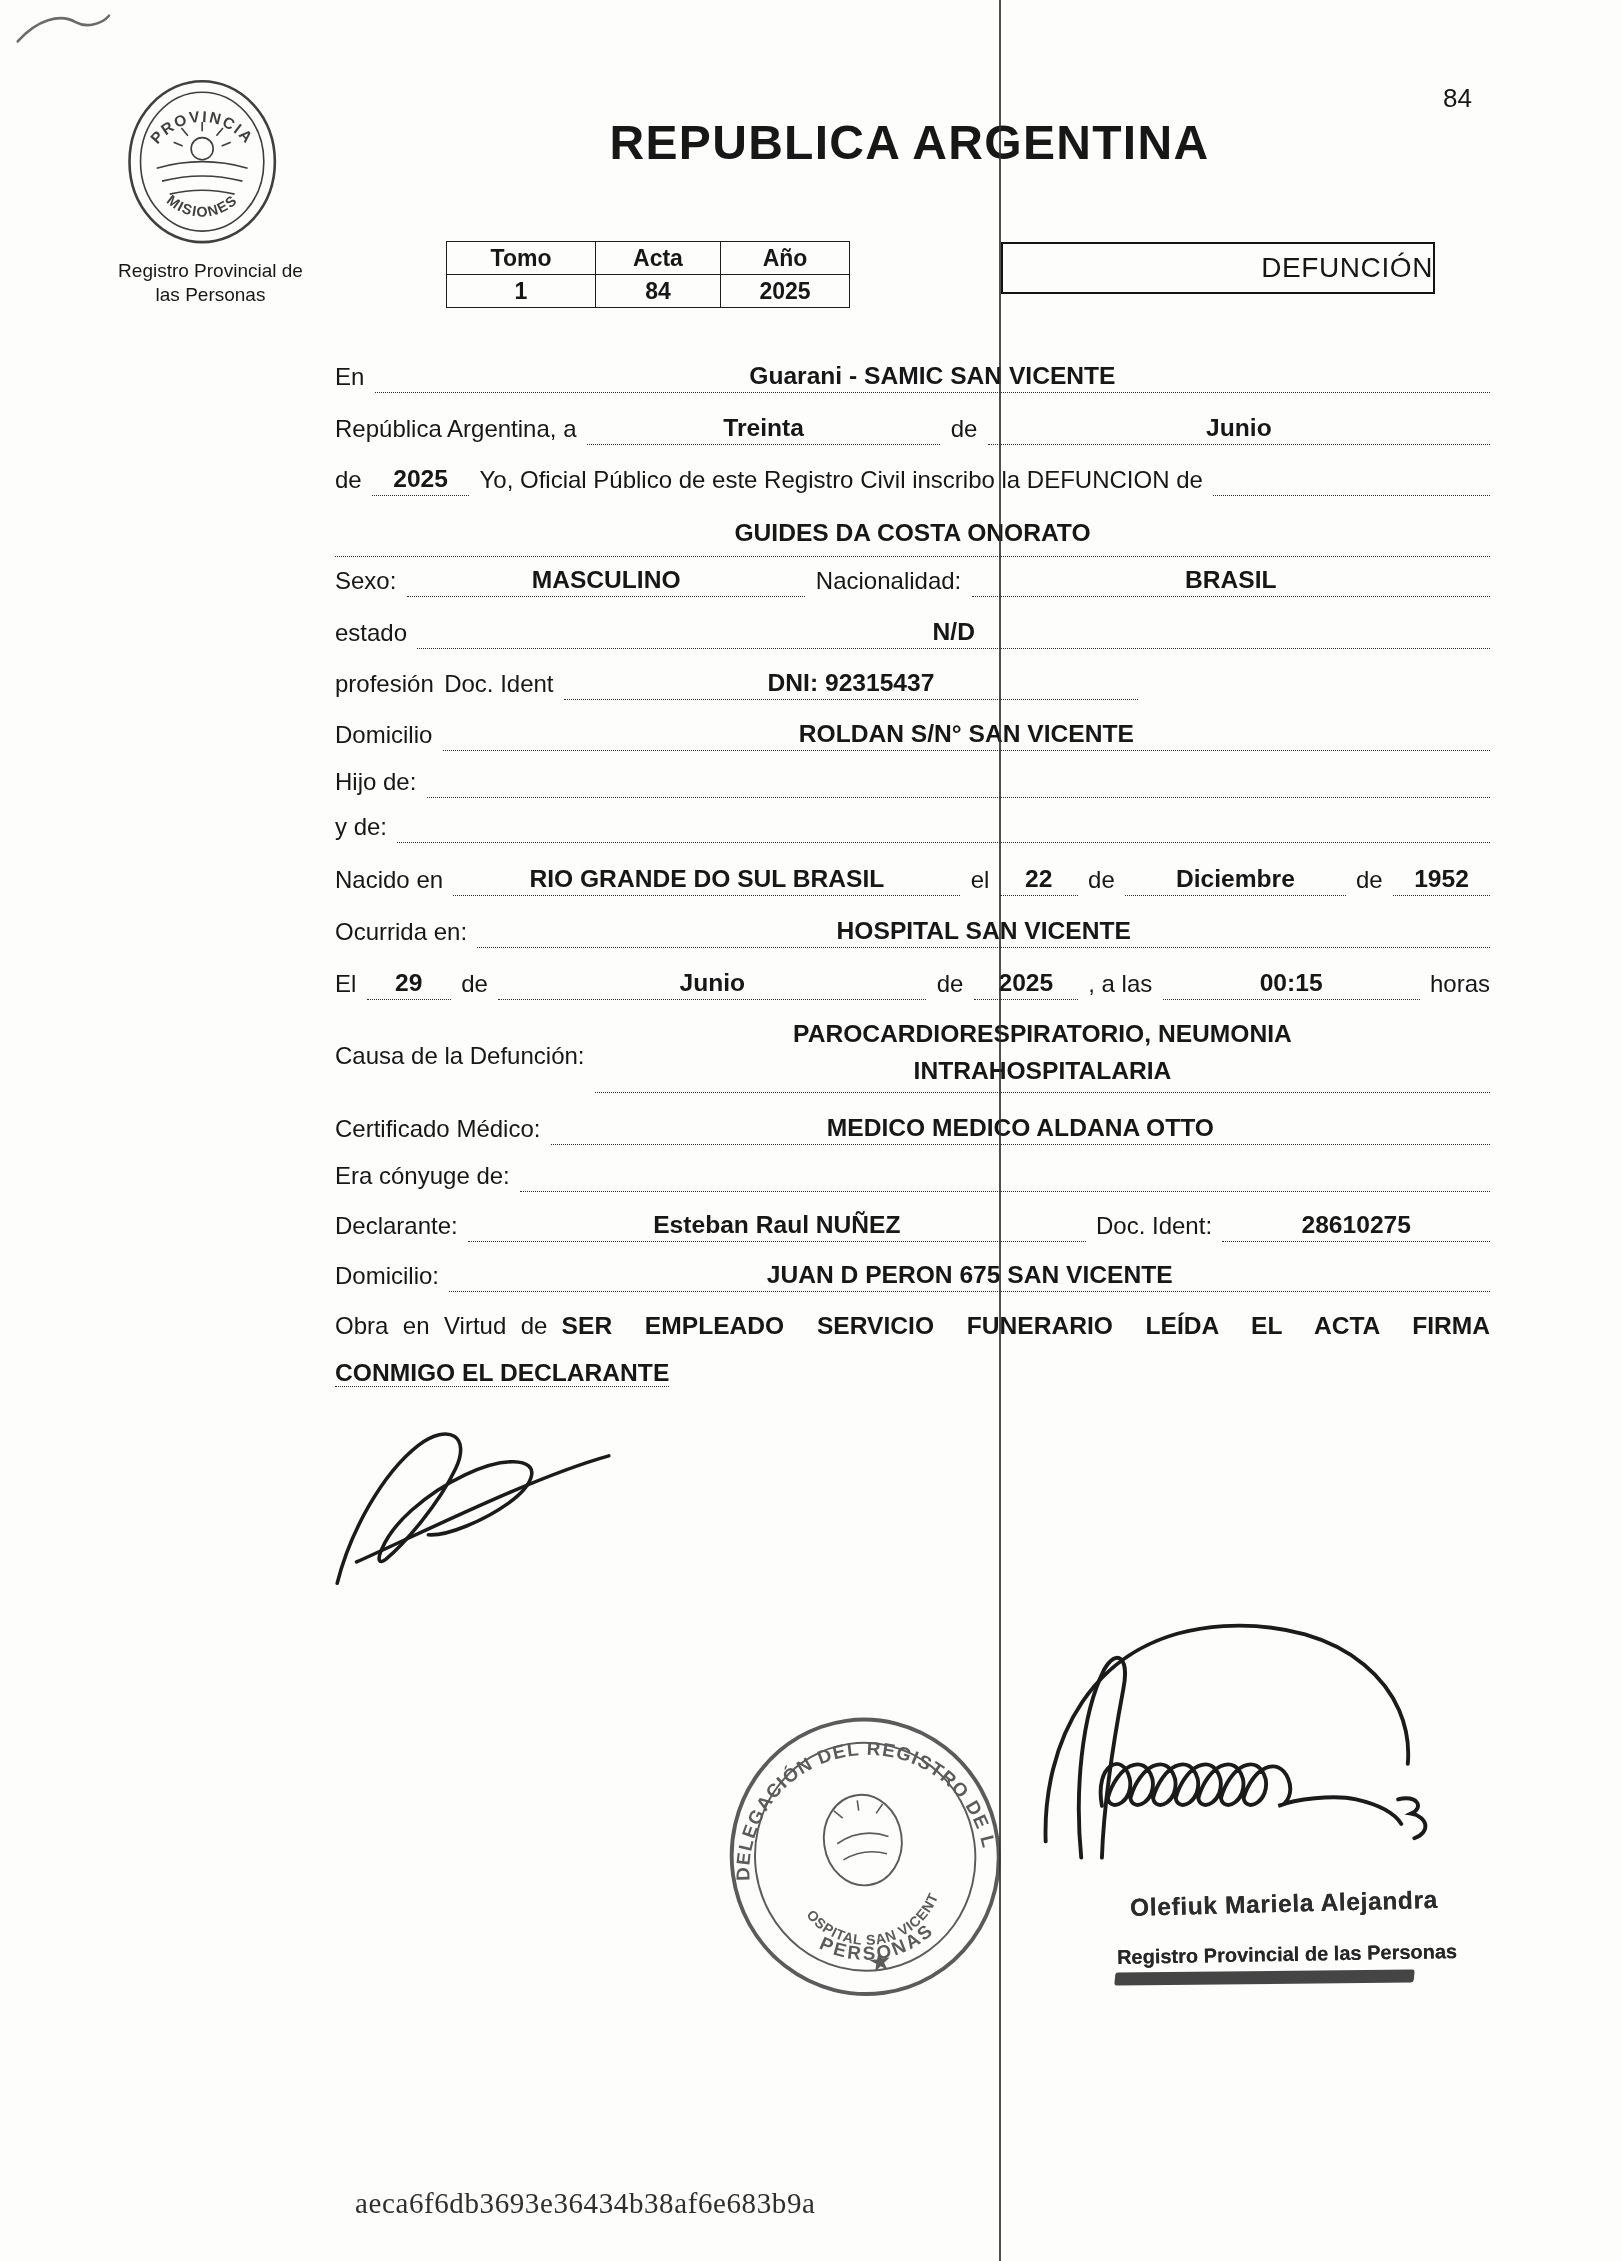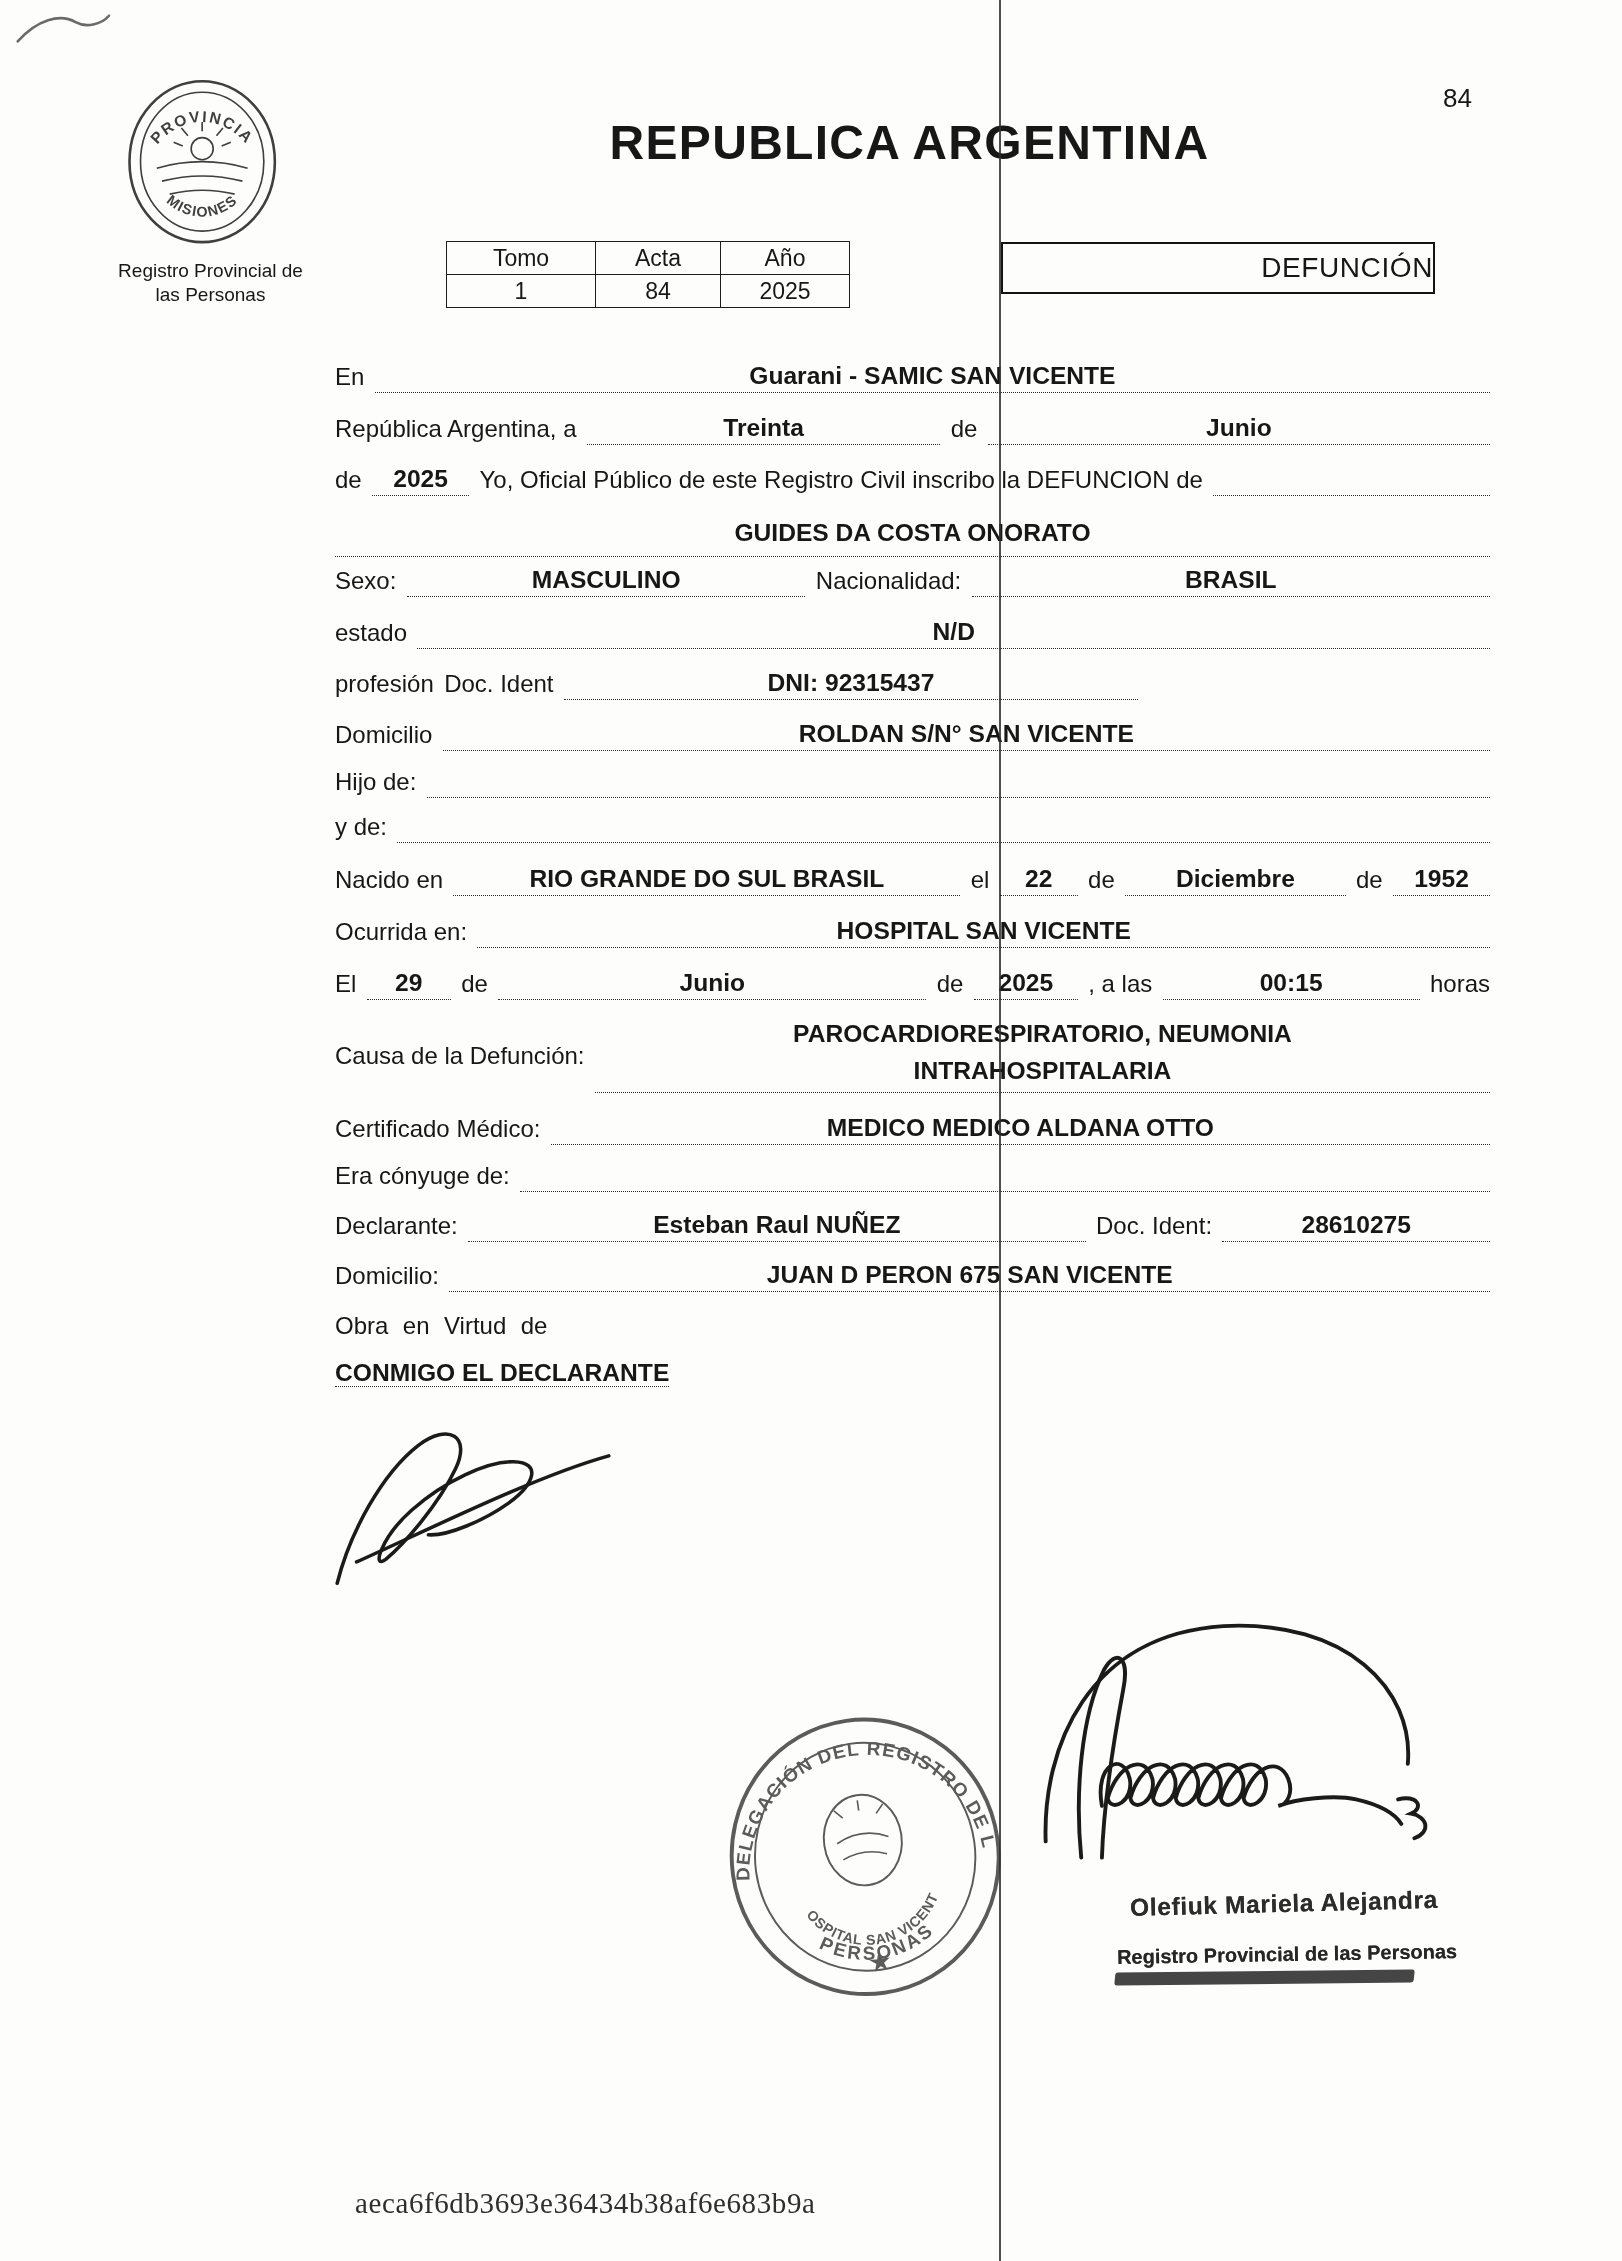--- a/index.html
+++ b/index.html
@@ -9,21 +9,21 @@
     font-family:"Liberation Sans", sans-serif;
     color:#171717;overflow:hidden;
   }
   .fold-line{position:absolute;left:999px;top:0;width:1.9px;height:2261px;background:#2f2f2f;opacity:.85;z-index:6;}
   .page-number{position:absolute;left:1443px;top:83px;font-size:26px;z-index:2;}
   .seal-svg{position:absolute;left:123px;top:76px;width:159px;height:172px;z-index:2;}
   .org{position:absolute;left:97px;top:259px;width:227px;text-align:center;font-size:19px;line-height:1.25;z-index:2;}
   .title{position:absolute;left:414px;top:115px;width:991px;margin:0;text-align:center;
     font-size:48px;font-weight:bold;letter-spacing:1.3px;z-index:2;}
   .acta-table{position:absolute;left:446px;top:241px;border-collapse:collapse;z-index:2;}
-  .acta-table th,.acta-table td{border:1.9px solid #1d1d1d;font-weight:400;font-size:23px;text-align:center;padding:0;height:32px;}
+  .acta-table th,.acta-table td{border:1.9px solid #1d1d1d;font-weight:700;font-size:23px;text-align:center;padding:0;height:32px;}
   .acta-table .c0{width:148px;} .acta-table .c1{width:124px;} .acta-table .c2{width:128px;}
   .doc-type-box{position:absolute;left:1001px;top:242px;width:430px;height:48px;border:2.6px solid #141414;
     display:flex;align-items:center;justify-content:flex-end;font-size:28px;letter-spacing:0.6px;z-index:7;background:#fdfdfc;}
   .row{position:absolute;left:335px;width:1155px;height:36px;display:flex;align-items:flex-end;gap:10.4px;font-size:24px;z-index:3;}
   .lbl{white-space:nowrap;padding-bottom:1.9px;}
   .field{display:flex;justify-content:center;align-items:flex-end;border-bottom:1.9px dotted #2d2d2d;min-height:31px;padding-bottom:1.9px;}
   .field b{font-size:24.6px;white-space:nowrap;}
   .field-multiline{flex-direction:column;align-items:center;line-height:1.5;padding-bottom:2.6px;}
   .obra-block{position:absolute;left:335px;width:1155px;z-index:3;font-size:24px;line-height:45px;}
   .obra-line1{display:flex;gap:14.2px;}
@@ -263,20 +263,21 @@
   <div class="row" style="top:1256px">
     <span class="lbl">Domicilio:</span>
     <span class="field" style="flex:1">
         <b>JUAN D PERON 675 SAN VICENTE</b>
       </span>
   </div>
 
   <div class="obra-block" style="top:1303px">
     <div class="obra-line1">
       <span class="lbl">Obra en Virtud de</span>
+      <b>SER EMPLEADO SERVICIO FUNERARIO LEÍDA EL ACTA FIRMA</b>
     </div>
     <div>
       <b class="u-dotted">CONMIGO EL DECLARANTE</b>
     </div>
   </div>
 
   <svg class="sig-left" viewBox="0 0 470 300">
     <g stroke="#1b1b1b" stroke-width="5.5" fill="none" stroke-linecap="round">
       <path d="M 25,285 C 45,205 95,115 150,72 C 198,36 232,58 208,108 C 182,163 128,225 100,248 C 78,265 92,215 140,172 C 192,126 258,96 298,97 C 342,98 330,132 290,161 C 252,188 196,212 166,210"></path>
       <path d="M 55,252 C 160,205 330,120 445,88"></path>

